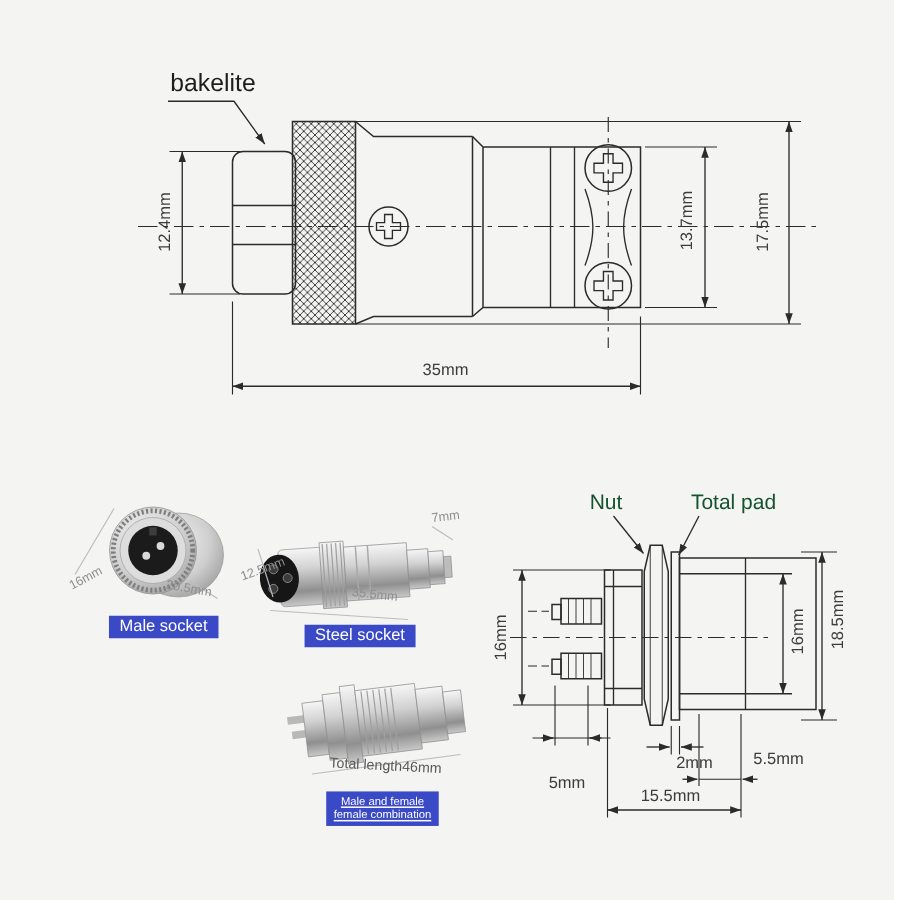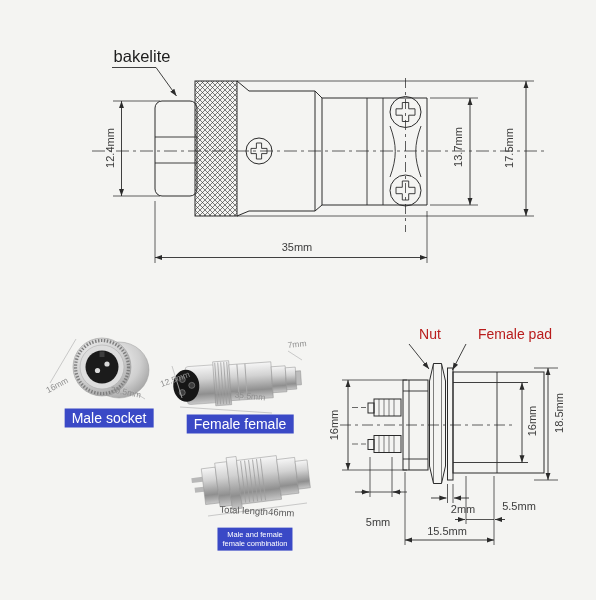--- a/index.html
+++ b/index.html
@@ -4,27 +4,27 @@
 <style>
   html,body{margin:0;padding:0;}
   body{font-family:"Liberation Sans",sans-serif;}
   .canvas{position:relative;width:596px;height:600px;background:#f4f4f2;overflow:hidden;}
   svg{position:absolute;}
   .t{position:absolute;transform:translate(-50%,-50%);font-family:"Liberation Sans",sans-serif;
      color:#3a3a3a;white-space:nowrap;}
   .dim{font-size:11px;color:#3c3c3c;}
   .rot{transform:translate(-50%,-50%) rotate(-90deg);}
   .part{font-size:16.5px;color:#1d1d1d;}
-  .callout{font-size:14px;color:#b91c1c;margin-left:26px;}
+  .callout{font-size:14px;color:#14532d;}
   .photo-dim{font-size:8.5px;color:#8f8f8f;}
   .caption{font-size:9.5px;color:#5a5a5a;}
   .blue-label{position:absolute;transform:translate(-50%,-50%);background:#3a49c6;color:#ffffff;
-     font-size:14px;padding:1px 7px 2px;font-family:"Liberation Sans",sans-serif;white-space:nowrap;}
+     font-size:11px;padding:1px 7px 2px;font-family:"Liberation Sans",sans-serif;white-space:nowrap;}
   .blue-label.small{font-size:7.5px;line-height:1.25;text-align:center;padding:2px 5px;}
-  .blue-label.small span{display:block;}
+  .blue-label.small span{display:block;text-decoration:underline;}
 </style>
 </head>
 <body>
 
 <div class="canvas">
 
   <svg style="left:0;top:0" width="600" height="300" viewBox="0 0 600 300">
     <defs>
       <marker id="arr" viewBox="0 0 10 10" refX="10" refY="5" markerWidth="8" markerHeight="8" orient="auto-start-reverse">
           <path d="M0 1.5 L10 5 L0 8.5 Z" fill="#2b2b2b"></path>
@@ -235,30 +235,30 @@
   <div class="t dim rot" style="left:509px;top:148px">17.5mm</div>
   <div class="t dim" style="left:297px;top:247px">35mm</div>
 
   <div class="t photo-dim" style="left:57px;top:385px;transform:translate(-50%,-50%) rotate(-28deg)">16mm</div>
   <div class="t photo-dim" style="left:126px;top:392px;transform:translate(-50%,-50%) rotate(10deg)">20.5mm</div>
   <div class="blue-label" style="left:109px;top:418px">Male socket</div>
 
   <div class="t photo-dim" style="left:175px;top:379px;transform:translate(-50%,-50%) rotate(-20deg)">12.5mm</div>
   <div class="t photo-dim" style="left:250px;top:396px;transform:translate(-50%,-50%) rotate(6deg)">35.5mm</div>
   <div class="t photo-dim" style="left:297px;top:344px;transform:translate(-50%,-50%) rotate(-6deg)">7mm</div>
-  <div class="blue-label" style="left:240px;top:424px">Female female</div>
+  <div class="blue-label" style="left:240px;top:424px">Steel socket</div>
 
   <div class="t caption" style="left:257px;top:511px;transform:translate(-50%,-50%) rotate(3deg)">Total length46mm</div>
   <div class="blue-label small" style="left:255px;top:539px">
     <span>Male and female</span>
     <span>female combination</span>
   </div>
 
   <div class="t callout" style="left:404px;top:334px">Nut</div>
-  <div class="t callout" style="left:489px;top:334px">Female pad</div>
+  <div class="t callout" style="left:489px;top:334px">Total pad</div>
   <div class="t dim rot" style="left:334px;top:425px">16mm</div>
   <div class="t dim rot" style="left:532px;top:421px">16mm</div>
   <div class="t dim rot" style="left:559px;top:413px">18.5mm</div>
   <div class="t dim" style="left:378px;top:522px">5mm</div>
   <div class="t dim" style="left:463px;top:509px">2mm</div>
   <div class="t dim" style="left:519px;top:506px">5.5mm</div>
   <div class="t dim" style="left:447px;top:531px">15.5mm</div>
 
 </div>
 

